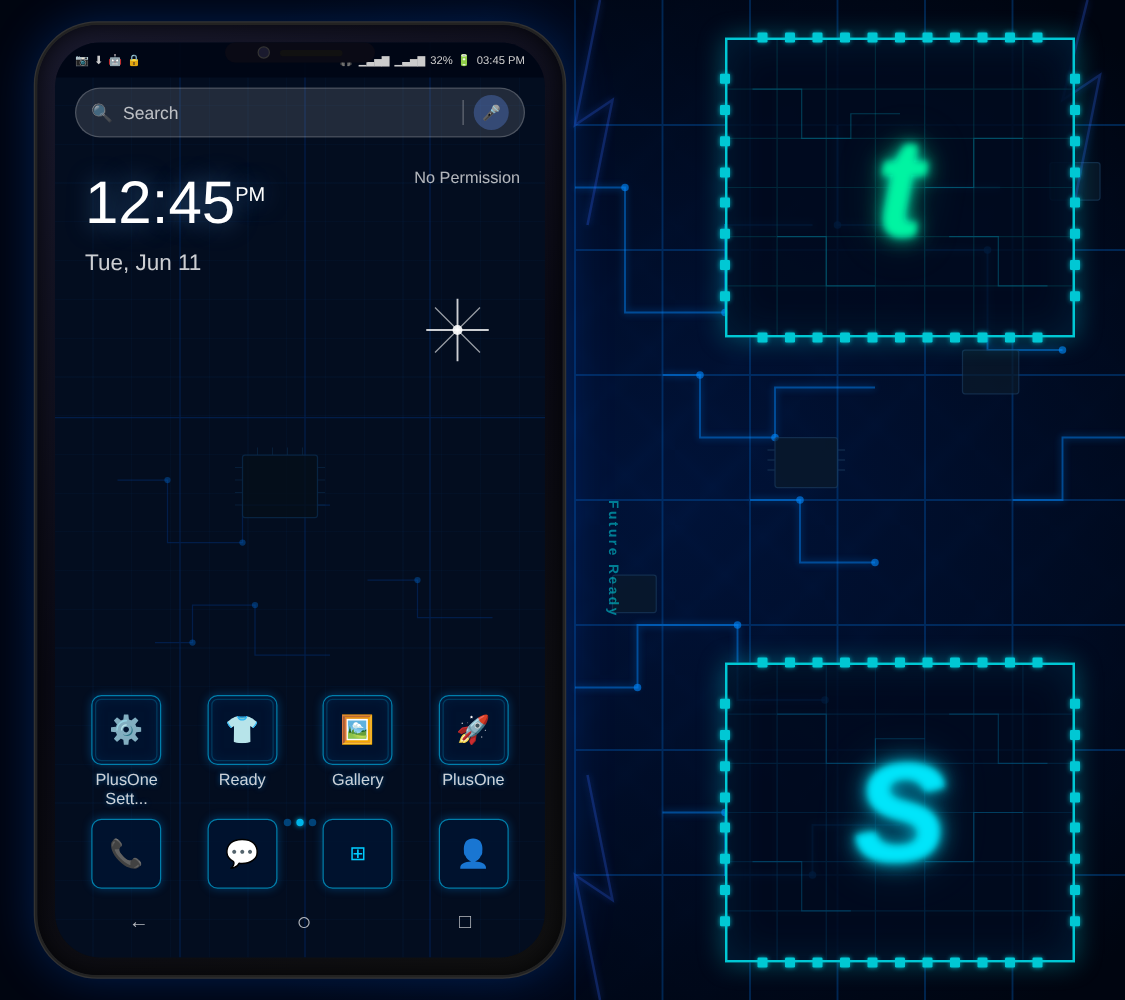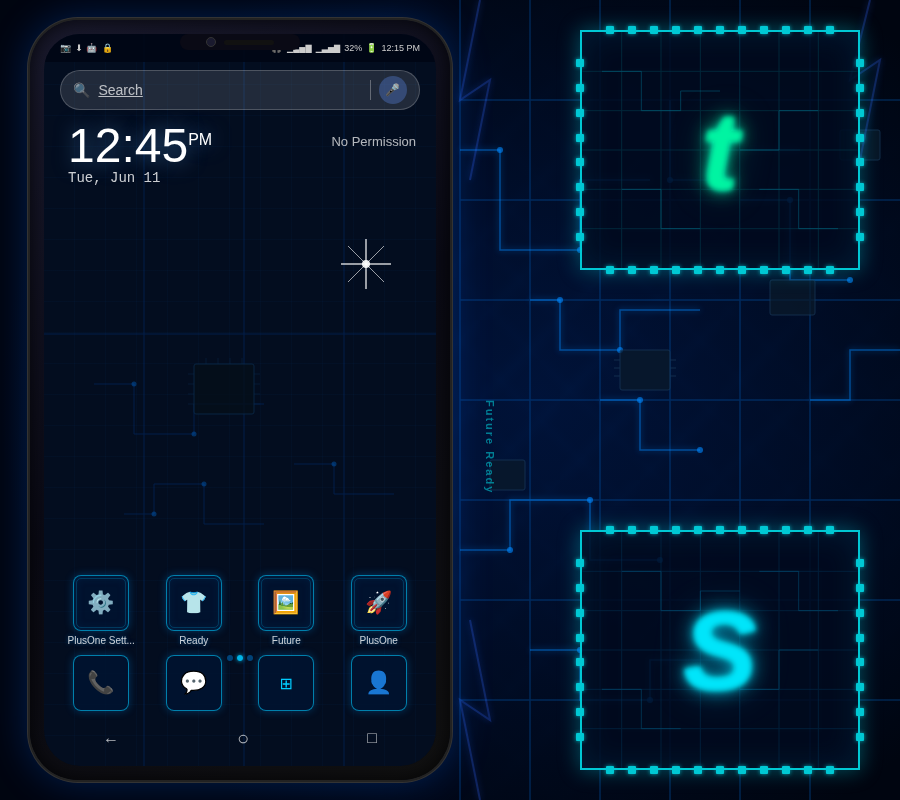--- a/index.html
+++ b/index.html
@@ -138,21 +138,20 @@
       padding: 0 12px;
       gap: 8px;
       border: 1px solid rgba(255,255,255,0.2);
       z-index: 4;
     }
 
     .search-bar-text {
       flex: 1;
       color: rgba(255,255,255,0.7);
       font-size: 14px;
-      text-decoration: underline;
     }
 
     .search-divider {
       width: 1px;
       height: 20px;
       background: rgba(255,255,255,0.3);
     }
 
     .mic-btn {
       width: 28px;
@@ -173,32 +172,32 @@
       left: 24px;
       z-index: 3;
     }
 
     .time-main {
       font-size: 48px;
       font-weight: 200;
       color: #fff;
       line-height: 1;
       text-shadow: 0 0 20px rgba(100,180,255,0.5);
+      margin-top: 17px;
     }
 
     .time-suffix {
       font-size: 16px;
       vertical-align: super;
     }
 
     .date-text {
-      font-size: 14px;
+      font-size: 18px;
       color: rgba(255,255,255,0.8);
-      margin-top: 0;
-      font-family: Liberation Mono, monospace;
+      margin-top: 13px;
     }
 
     
     .no-permission {
       position: absolute;
       top: 100px;
       right: 20px;
       font-size: 13px;
       color: rgba(255,255,255,0.7);
       z-index: 3;
@@ -253,23 +252,23 @@
 
     .app-icon-img::before {
       content: '';
       position: absolute;
       inset: 2px;
       border: 1px solid rgba(0,200,255,0.2);
       border-radius: 5px;
     }
 
     .app-label {
-      font-size: 10px;
+      font-size: 13px;
       color: rgba(255,255,255,0.8);
-      text-align: left;
+      text-align: center;
       text-shadow: 0 0 4px rgba(0,150,255,0.5);
     }
 
     
     .bottom-dock {
       position: absolute;
       bottom: 55px;
       left: 16px;
       right: 16px;
       display: grid;
@@ -628,21 +627,21 @@
           <span class="status-icon">⬇</span>
           <span class="status-icon">🤖</span>
           <span class="status-icon">🔒</span>
         </div>
         <div class="status-right">
           <span>🎧</span>
           <span style="font-size:8px;">▁▃▅▇</span>
           <span style="font-size:8px;">▁▃▅▇</span>
           <span>32%</span>
           <span>🔋</span>
-          <span>12:15 PM</span>
+          <span>03:45 PM</span>
         </div>
       </div>
 
       <div class="search-bar">
         <span style="color:rgba(255,255,255,0.6);font-size:14px;">🔍</span>
         <span class="search-bar-text">Search</span>
         <div class="search-divider"></div>
         <div class="mic-btn">
           <span>🎤</span>
         </div>
@@ -669,21 +668,21 @@
         <div class="app-icon">
           <div class="app-icon-img">⚙️</div>
           <span class="app-label">PlusOne Sett...</span>
         </div>
         <div class="app-icon">
           <div class="app-icon-img">👕</div>
           <span class="app-label">Ready</span>
         </div>
         <div class="app-icon">
           <div class="app-icon-img">🖼️</div>
-          <span class="app-label">Future</span>
+          <span class="app-label">Gallery</span>
         </div>
         <div class="app-icon">
           <div class="app-icon-img">🚀</div>
           <span class="app-label">PlusOne</span>
         </div>
       </div>
 
       <div class="page-indicator">
         <div class="page-dot"></div>
         <div class="page-dot active"></div>

